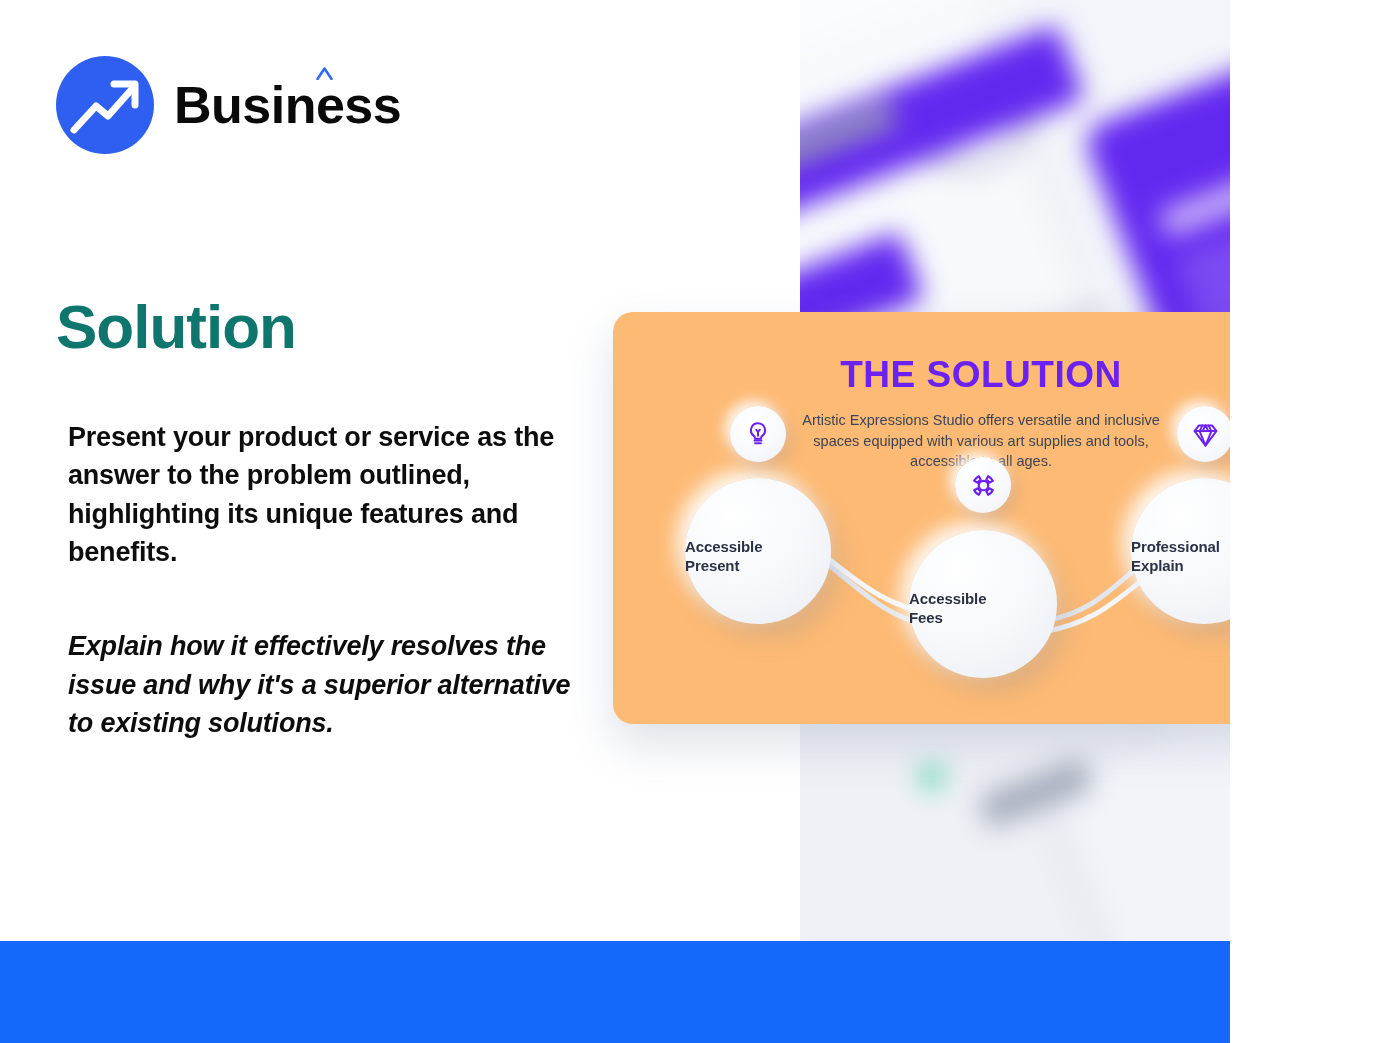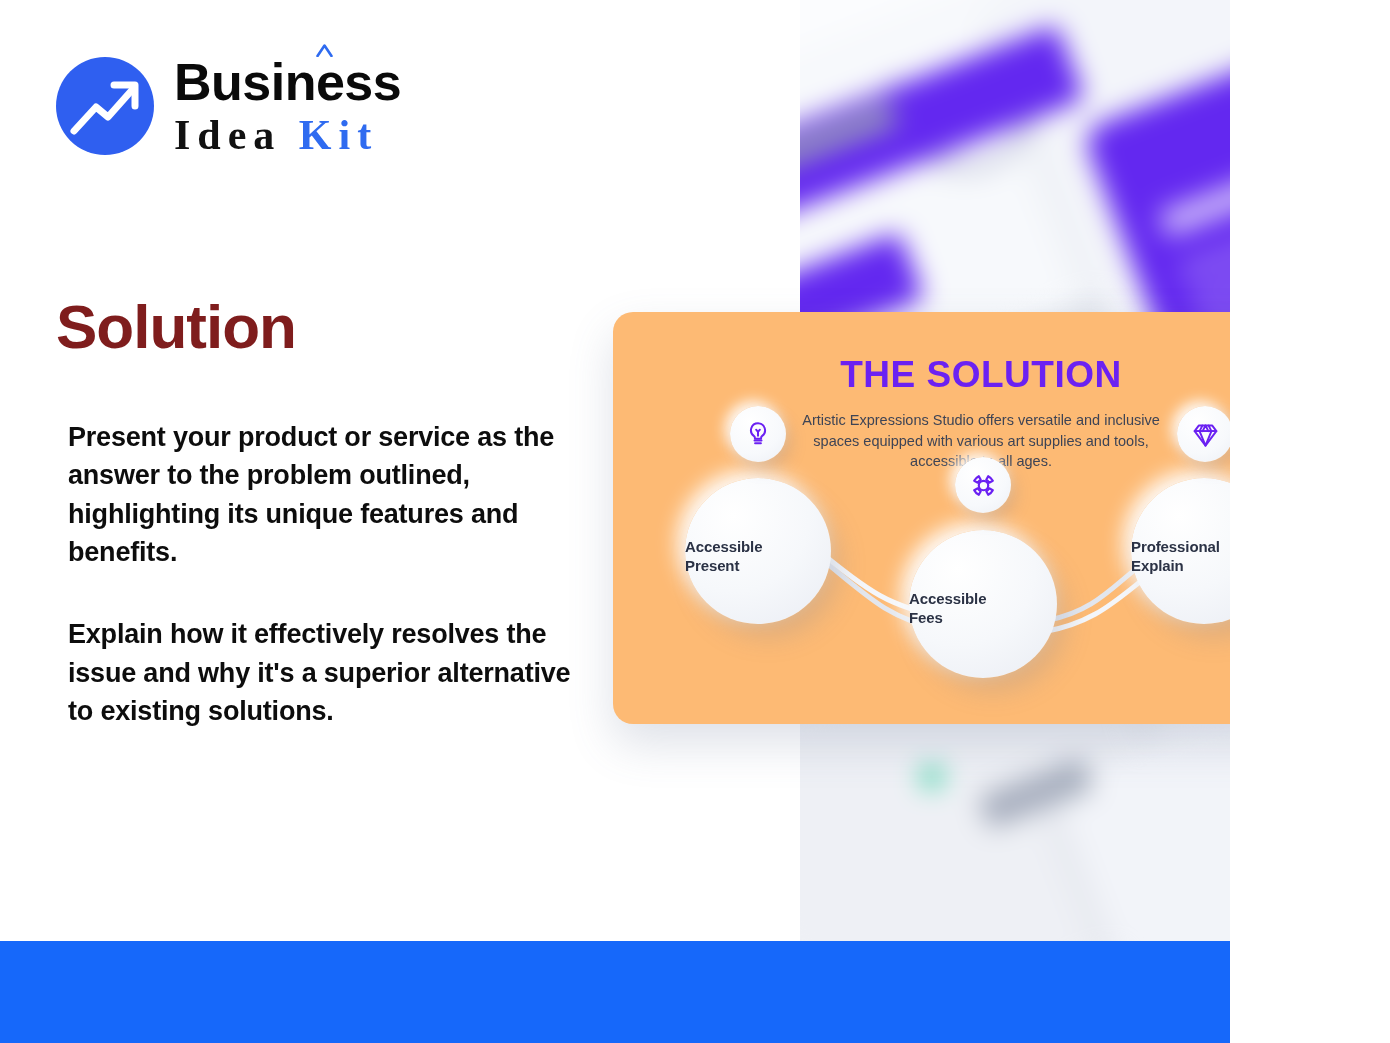--- a/index.html
+++ b/index.html
@@ -72,38 +72,38 @@
     margin-top: 6px;
     font-family: "Liberation Serif", serif;
   }
   .logo-word-2 .kit { color: #2f6bf0; }
 
   .page-title {
     position: absolute;
     left: 56px; top: 296px;
     font-size: 62px;
     font-weight: 700;
-    color: #7f1d1d;
+    color: #0f766e;
     letter-spacing: -1px;
     line-height: 1;
   }
 
   .body-copy {
     position: absolute;
     left: 68px; top: 418px;
     width: 530px;
   }
   .body-copy p {
     font-size: 27px;
     font-weight: 700;
     line-height: 1.42;
     color: #0d0d0d;
     letter-spacing: -0.2px;
   }
-  .body-copy p + p { margin-top: 44px; }
+  .body-copy p + p { margin-top: 56px; font-style: italic; }
 
   
   .photo-panel {
     position: absolute;
     left: 792px; top: 0;
     width: 598px; height: 941px;
     overflow: hidden;
     background: #f2f4f8;
   }
   .photo-inner {
@@ -349,23 +349,20 @@
           <path d="M58 28 L79 28 L79 49" stroke="#ffffff" stroke-width="7" stroke-linecap="round" stroke-linejoin="round" fill="none"></path>
         </svg>
       </div>
       <div class="logo-words">
         <div class="logo-word-1">
           <span>Business</span>
           <svg class="logo-caret" viewBox="0 0 17 13" aria-hidden="true">
             <path d="M1.5 12 L8.5 1.5 L15.5 12" stroke="#2f6bf0" stroke-width="2.6" fill="none" stroke-linecap="round" stroke-linejoin="round"></path>
           </svg>
         </div>
-        <div class="logo-word-2">
-          <span>Idea </span><span class="kit">Kit</span>
-        </div>
       </div>
     </div>
 
     <h1 class="page-title">Solution</h1>
 
     <div class="body-copy">
       <p>Present your product or service as the answer to the problem outlined, highlighting its unique features and benefits.</p>
       <p>Explain how it effectively resolves the issue and why it's a superior alternative to existing solutions.</p>
     </div>
   </div>

